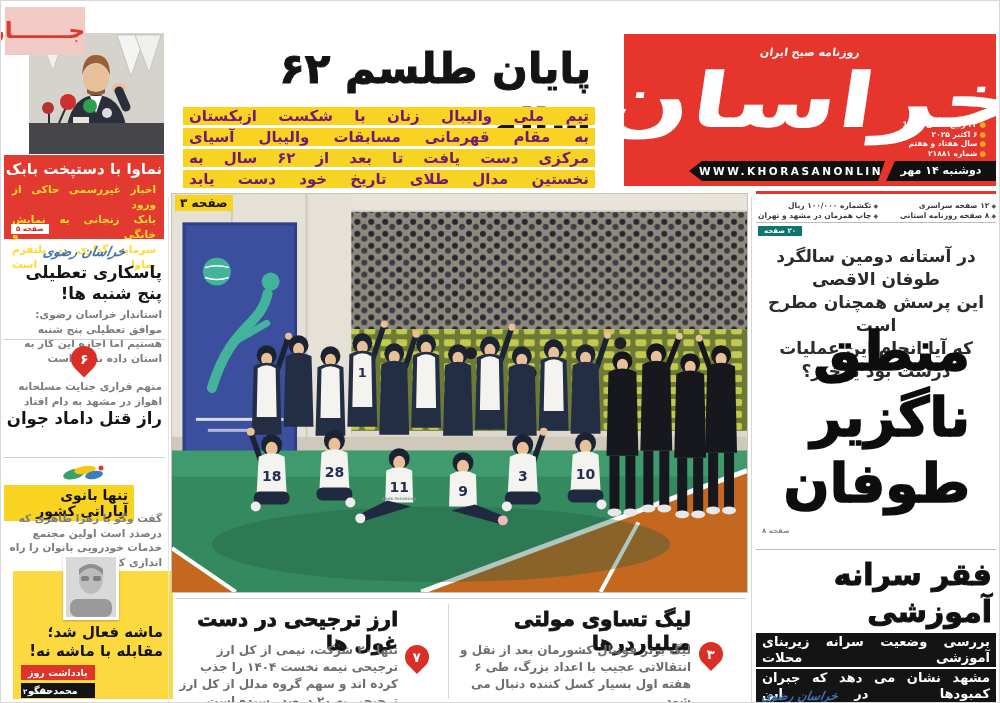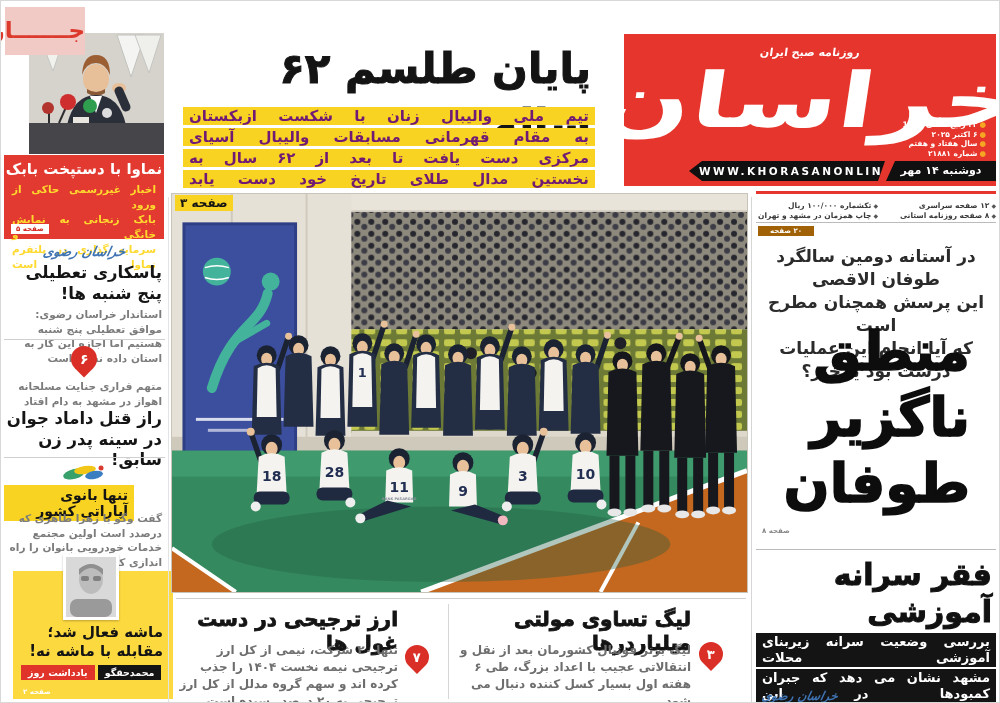--- a/index.html
+++ b/index.html
@@ -39,41 +39,41 @@
   .pin { background:#d92f27; border-radius:50% 50% 0 50%; transform:rotate(45deg); display:flex; align-items:center; justify-content:center; }
   .pin span { transform:rotate(-45deg); color:#fff; font-weight:bold; }
   .pin.big { width:26px; height:26px; } .pin.big span { font-size:14px; }
   .pin.sm { width:24px; height:24px; } .pin.sm span { font-size:13px; }
 
   .hl-yellow { display:inline-block; background:#f8d321; padding:2px 6px; font-size:14px; font-weight:900; color:#141414; }
 
   .notebox { left:12px; top:570px; width:160px; height:128px; background:#fcd93f;text-decoration:underline; }
   .notebox .portrait { position:absolute; left:50px; top:-17px; width:56px; height:66px; border:3px solid #fff; background:#d9d9d9; box-shadow:0 1px 2px rgba(0,0,0,.25); }
   .notebox .nt { position:absolute; top:52px; right:10px; left:8px; text-align:right; font-size:15px; font-weight:900; line-height:19px; color:#141414; }
-  .notebox .labels { position:absolute; top:94px; left:8px; display:flex; direction:ltr; gap:3px; }
+  .notebox .labels { position:absolute; top:94px; left:8px; display:flex; direction:ltr; gap:3px;flex-direction:column; }
   .notebox .labels .red { background:#e03329; color:#fff; font-size:9.5px; font-weight:bold; padding:2px 7px; }
   .notebox .labels .blk { background:#141414; color:#fff; font-size:9.5px; font-weight:bold; padding:2px 7px; }
   .notebox .pg { position:absolute; top:117px; left:10px; color:#fff; font-size:7px; font-weight:bold; }
 
   
   .main-hl { left:178px; top:40px; width:424px; text-align:right; padding-right:12px; font-size:42px; font-weight:900; line-height:56px; color:#141414; -webkit-text-stroke:1px #141414; letter-spacing:-1px; }
   .main-sub { left:182px; top:106px; width:412px; }
   .main-sub div { display:block; background:#f8d321; margin-bottom:3px; padding:1px 6px; font-size:15px; font-weight:800; line-height:16px; color:#701a75; text-align:justify; text-align-last:justify; }
   .photo { left:170px; top:192px; width:577px; height:400px; border:1px solid #c9c4ba; }
   .photo-badge { left:174px; top:194px; background:#f8d321; color:#141414; font-size:12px; font-weight:bold; padding:1px 5px; z-index:4; }
 
   
   .redline { left:755px; top:190px; width:240px; height:3px; background:#e6352c; }
   .rc { left:755px; top:192px; width:240px; height:511px; }
   .rc-info { position:absolute; top:8px; left:0; right:0; }
   .rc-info .cell { position:absolute; text-align:right; font-size:7.5px; line-height:10px; color:#3a3a3a; font-weight:bold; }
   .rc-info .cr { right:0; width:112px; } .rc-info .cl { left:2px; width:120px; }
   .rc-info .dm { font-size:6px; color:#555; margin-left:2px; }
   .rc-hr { position:absolute; top:29px; left:0; right:0; height:1px; background:#bbb; }
-  .rc-badge { position:absolute; top:33px; left:2px; background:#a16207; color:#fff; font-size:7px; font-weight:bold; padding:1px 12px; }
+  .rc-badge { position:absolute; top:33px; left:2px; background:#0f766e; color:#fff; font-size:7px; font-weight:bold; padding:1px 6px; }
   .storm-kicker { position:absolute; top:52px; left:0; right:0; text-align:center; font-size:17px; font-weight:700; line-height:23px; color:#2b2b2b; }
   .storm-title { position:absolute; top:126px; left:0; right:0; text-align:right; padding-right:26px; font-size:54px; font-weight:900; line-height:66px; color:#0d0d0d; -webkit-text-stroke:1.6px #0d0d0d; letter-spacing:-1px; }
   .storm-pg { position:absolute; top:334px; left:6px; font-size:7px; color:#888; font-weight:bold; }
   .rc-div { position:absolute; top:356px; left:0; right:0; height:1px; background:#bbb; }
   .edu-title { position:absolute; top:363px; left:0; right:4px; text-align:right; font-size:30px; font-weight:900; line-height:37px; color:#111; -webkit-text-stroke:1px #111; letter-spacing:-0.5px; }
   .edu-lines { position:absolute; top:440px; left:0; right:0; }
   .edu-lines div { background:#141414; color:#fff; font-size:13px; font-weight:800; line-height:16px; padding:1px 6px; margin-bottom:2px; text-align:justify; text-align-last:justify; }
   .rc-razavi { position:absolute; top:496px; left:6px; font-size:12px; }
 
   
@@ -146,21 +146,20 @@
   <div class="abs lc-body" style="left:3px; top:306px; width:158px;">استاندار خراسان رضوی: موافق تعطیلی پنج شنبه هستیم اما اجازه این کار به استان داده نشده است</div>
 
   <div class="abs divider-h" style="left:3px; top:338px; width:161px;"></div>
 
   <div class="abs pin big" style="left:70px; top:345px;">
       <span>۶</span>
     </div>
   <div class="abs lc-body" style="left:3px; top:378px; width:158px;">متهم فراری جنایت مسلحانه اهواز در مشهد به دام افتاد</div>
   <div class="abs lc-title" style="left:3px; top:408px; width:158px;">
     <div>راز قتل داماد جوان</div>
-    <div>در سینه پدر زن سابق!</div>
   </div>
 
   <div class="abs divider-h" style="left:3px; top:456px; width:161px;"></div>
 
   <div class="abs" style="left:60px; top:461px;">
     <svg width="46" height="20" viewBox="0 0 46 20">
       <ellipse cx="13" cy="12" rx="11" ry="5" fill="#37a06b" transform="rotate(-14 13 12)"></ellipse>
       <ellipse cx="24" cy="8" rx="11" ry="4" fill="#f2c718" transform="rotate(-8 24 8)"></ellipse>
       <ellipse cx="33" cy="13" rx="9" ry="4" fill="#3a7ec2" transform="rotate(-12 33 13)"></ellipse>
       <circle cx="40" cy="6" r="2.5" fill="#d93a30"></circle>

